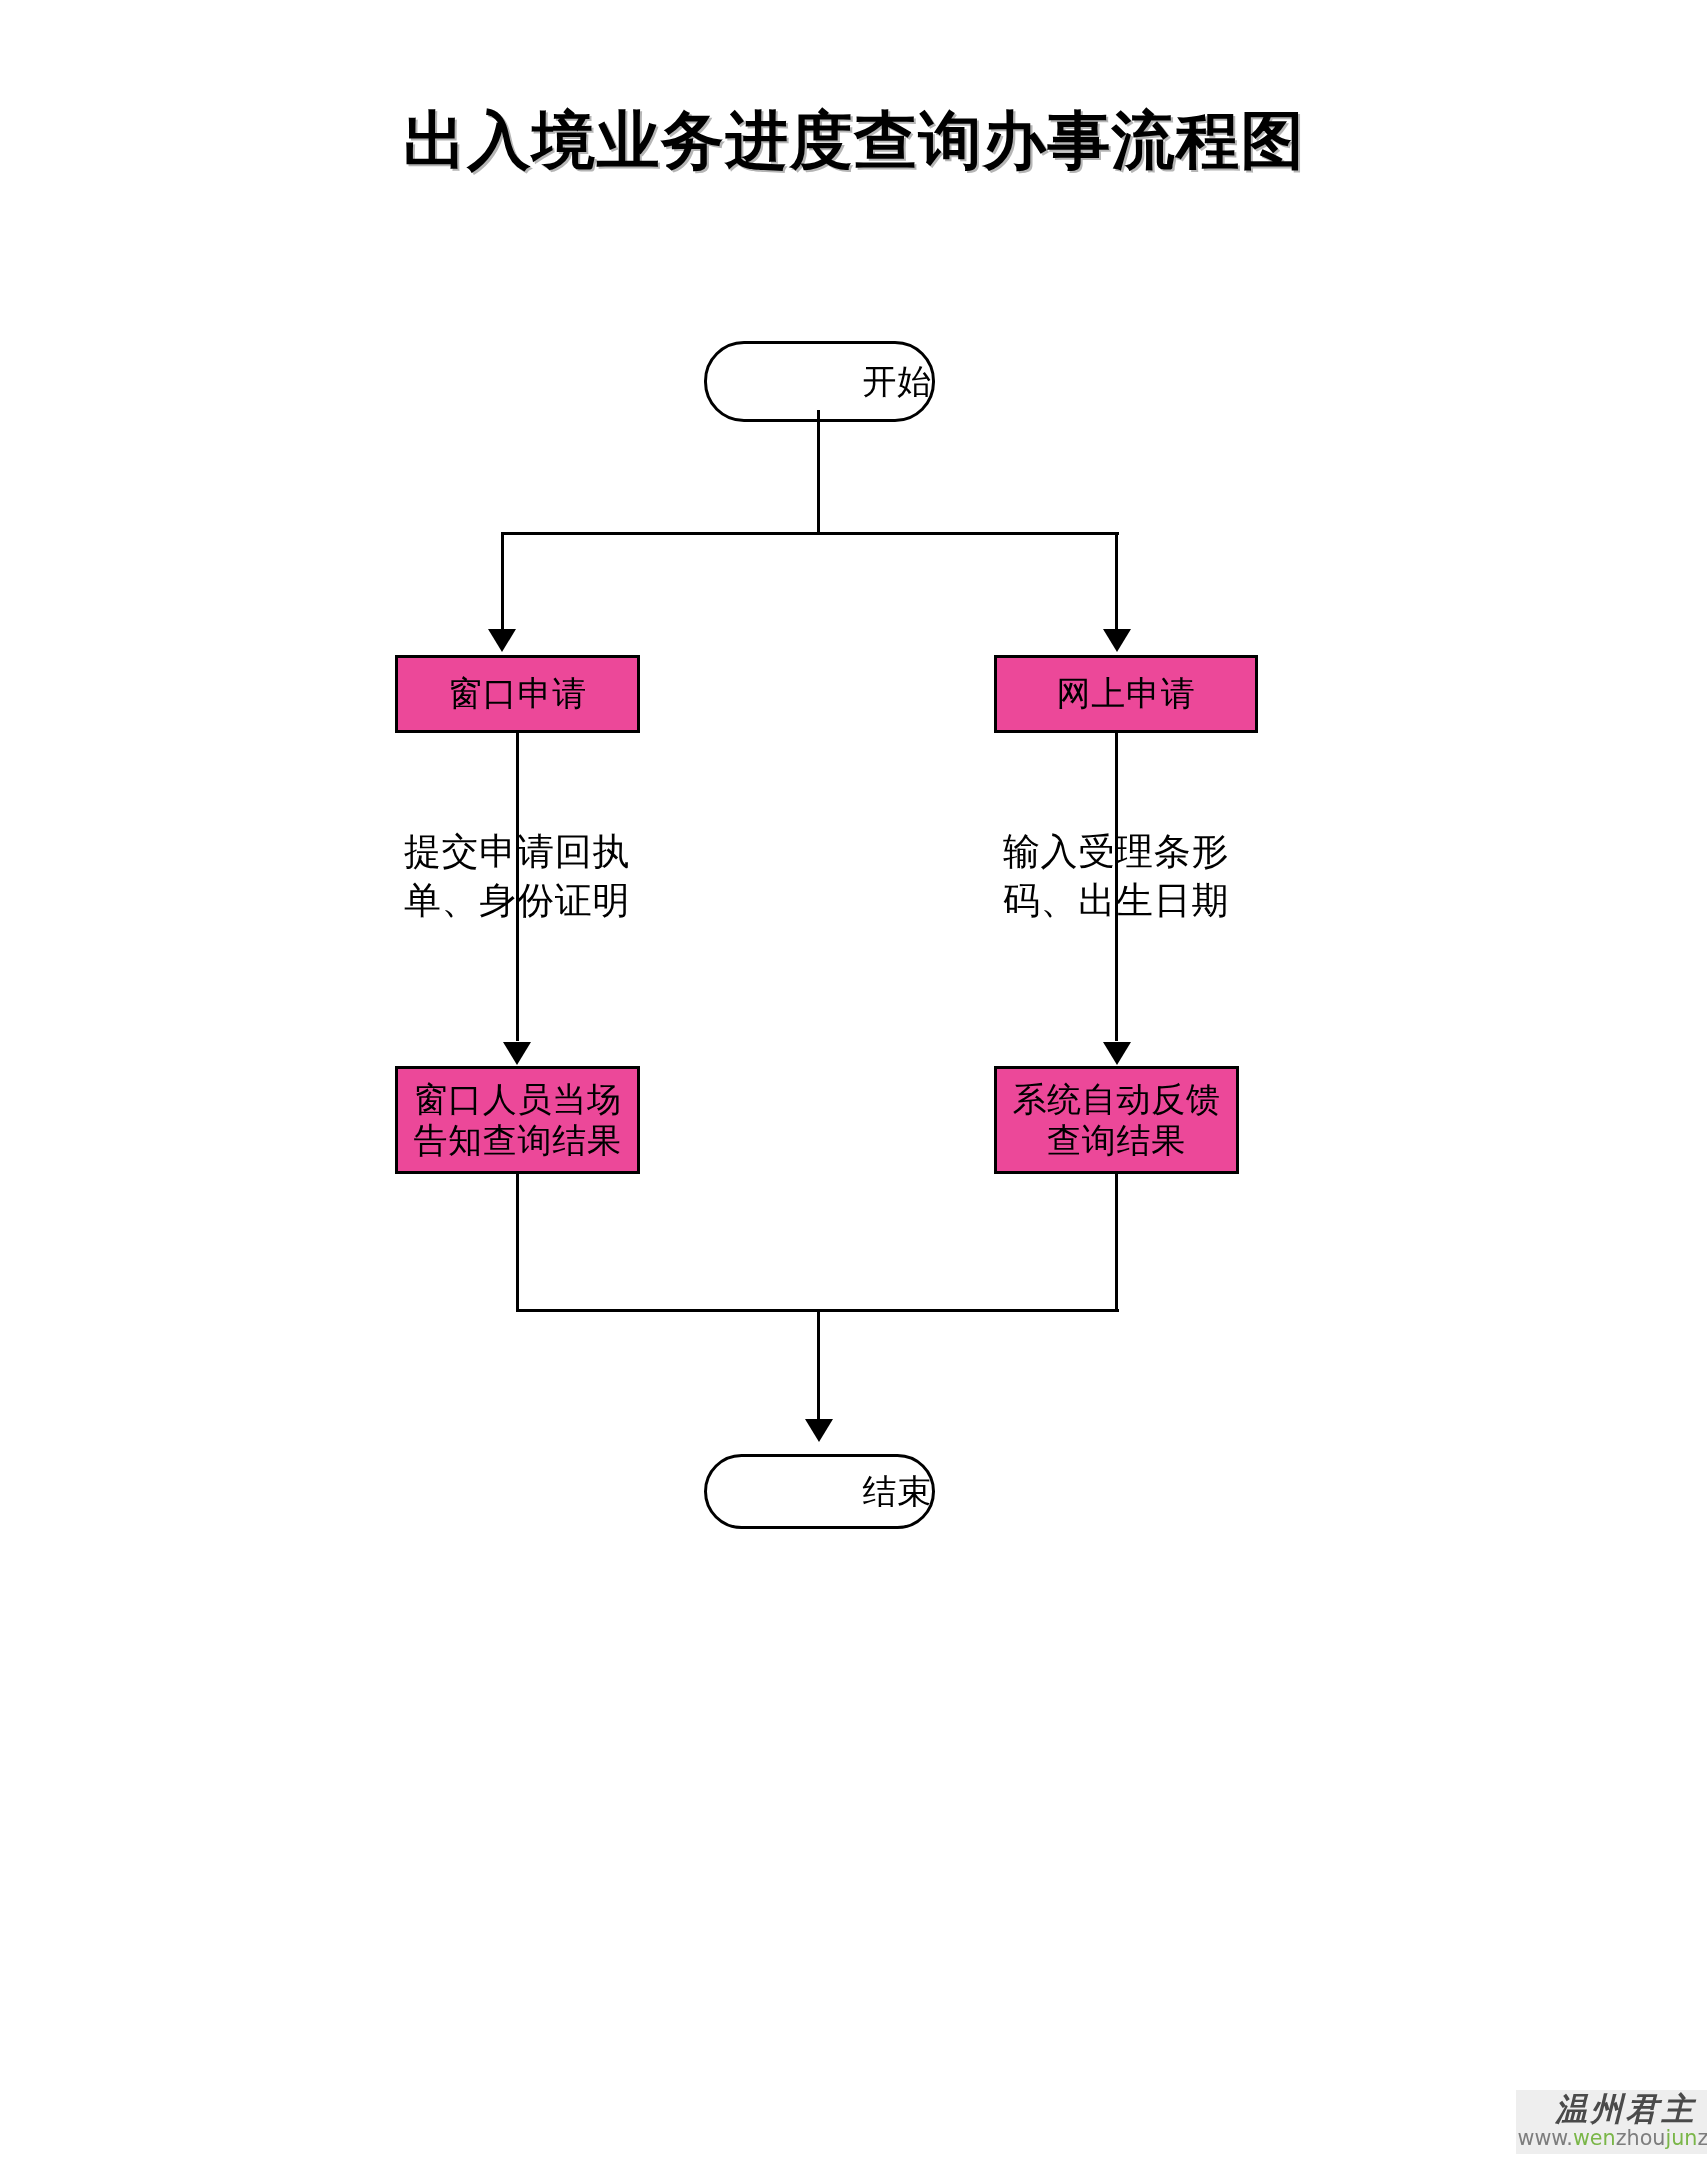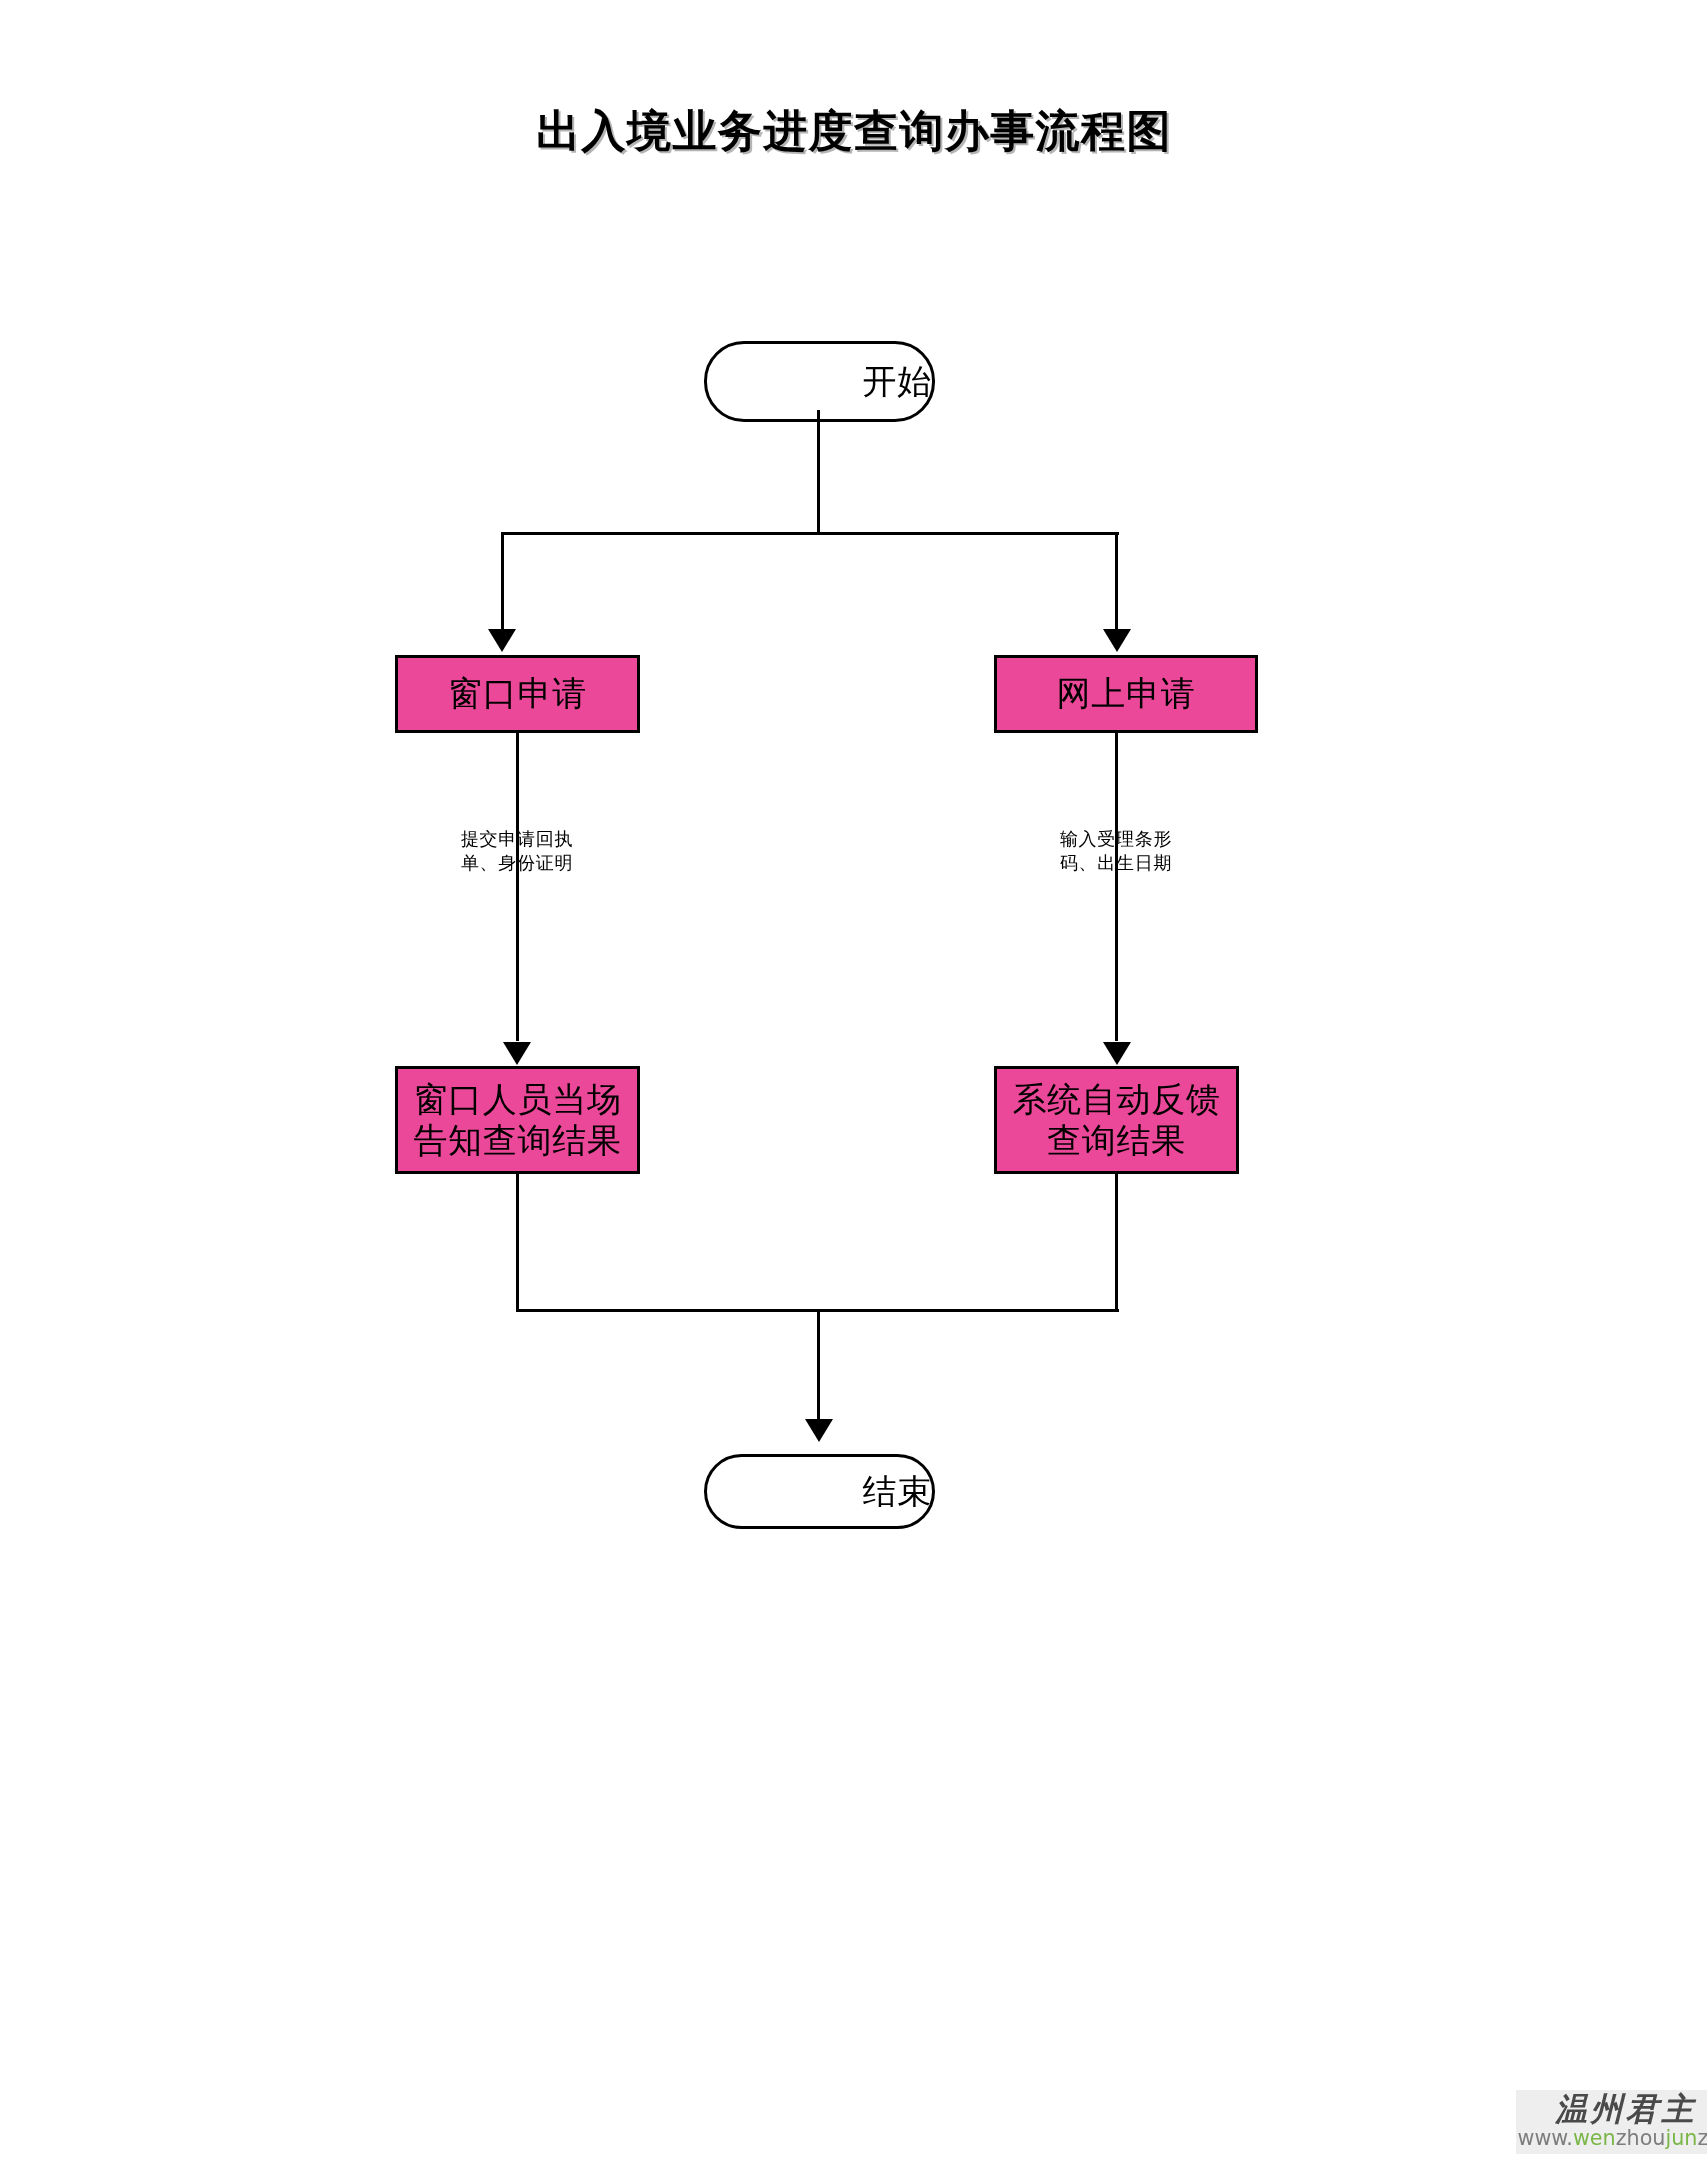--- a/index.html
+++ b/index.html
@@ -23,21 +23,21 @@
 
   
   .title {
     position: absolute;
     left: 0;
     top: 109px;
     width: 1708px;
     text-align: center;
     font-family: "DejaVu Sans", "Liberation Sans", sans-serif;
     font-weight: bold;
-    font-size: 44px;
+    font-size: 63px;
     letter-spacing: 1.4px;
     line-height: 1;
     color: #000000;
     text-shadow: 2.1px 2.1px 0 rgba(120,120,120,0.55);
     white-space: nowrap;
   }
 
   
   .node-text {
     font-family: "Liberation Serif", "DejaVu Serif", serif;
@@ -90,21 +90,21 @@
     height: 0;
     border-left: 14.5px solid transparent;
     border-right: 14.5px solid transparent;
     border-top: 23.4px solid #000000;
   }
 
   
   .edge-label {
     position: absolute;
     font-family: "Liberation Serif", "DejaVu Serif", serif;
-    font-size: 18px;
+    font-size: 37px;
     line-height: 1.32;
     color: #000000;
     text-align: center;
     white-space: pre-line;
     letter-spacing: 0.7px;
   }
 
   
   .watermark {
     position: absolute;

